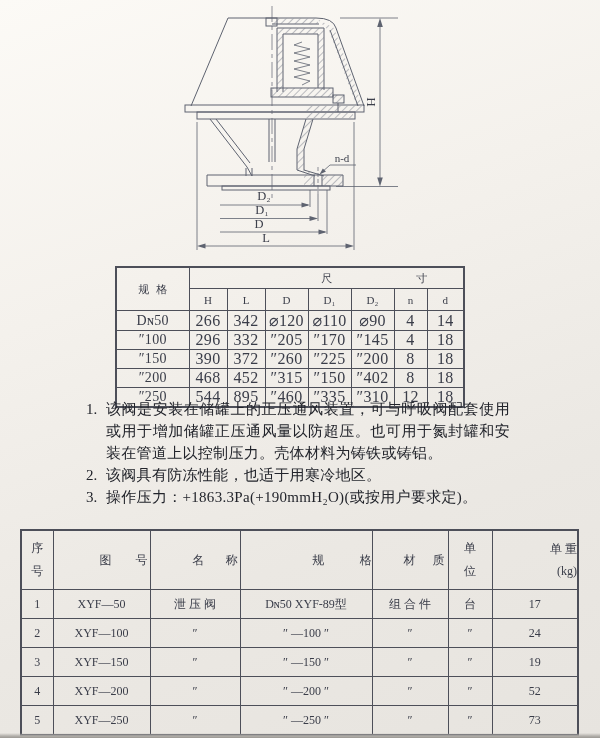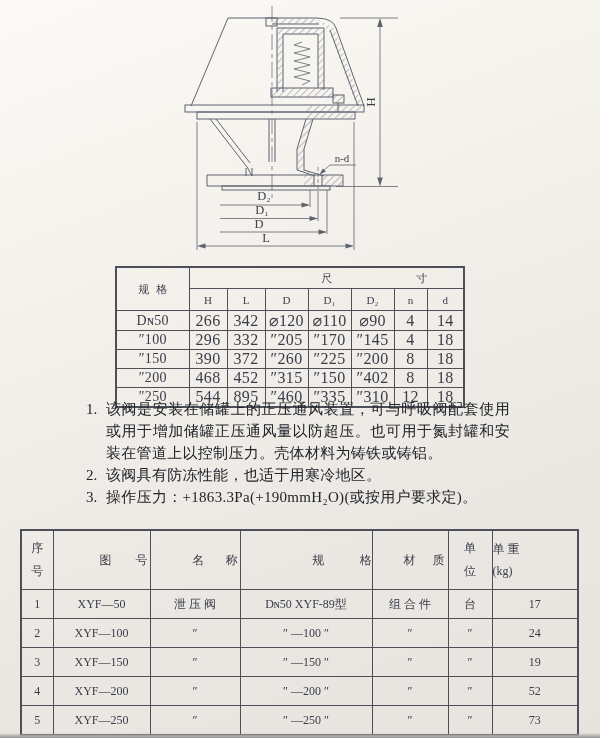--- a/index.html
+++ b/index.html
@@ -28,21 +28,21 @@
   table.dims tbody td{height:15px;font-size:16px;letter-spacing:0.3px;}
   table.dims tbody td:first-child{font-size:14px;}
 
   table.parts{left:20px;top:529px;width:557px;font-size:12px;
     border:2px solid #4d4f59;}
   table.parts thead th{height:58px;}
   table.parts tbody td{height:28px;}
 
   .spread{display:flex;justify-content:space-evenly;align-items:center;width:100%;}
   .stack{display:flex;flex-direction:column;justify-content:space-evenly;align-items:center;height:52px;}
-  .twoline{display:flex;flex-direction:column;justify-content:space-evenly;align-items:flex-start;height:50px;}
+  .twoline{display:flex;flex-direction:column;justify-content:space-evenly;align-items:flex-end;height:50px;}
   .pad{padding:0 8px;box-sizing:border-box;}
 
   
   .notes{position:absolute;left:86px;top:398px;width:424px;
     color:#22242b;font-size:15px;line-height:1.47;}
   .note{display:flex;margin:0;}
   .note .num{flex:0 0 20px;}
   .note .txt{flex:1;text-align:justify;letter-spacing:0.3px;}
 </style>
 </head>

